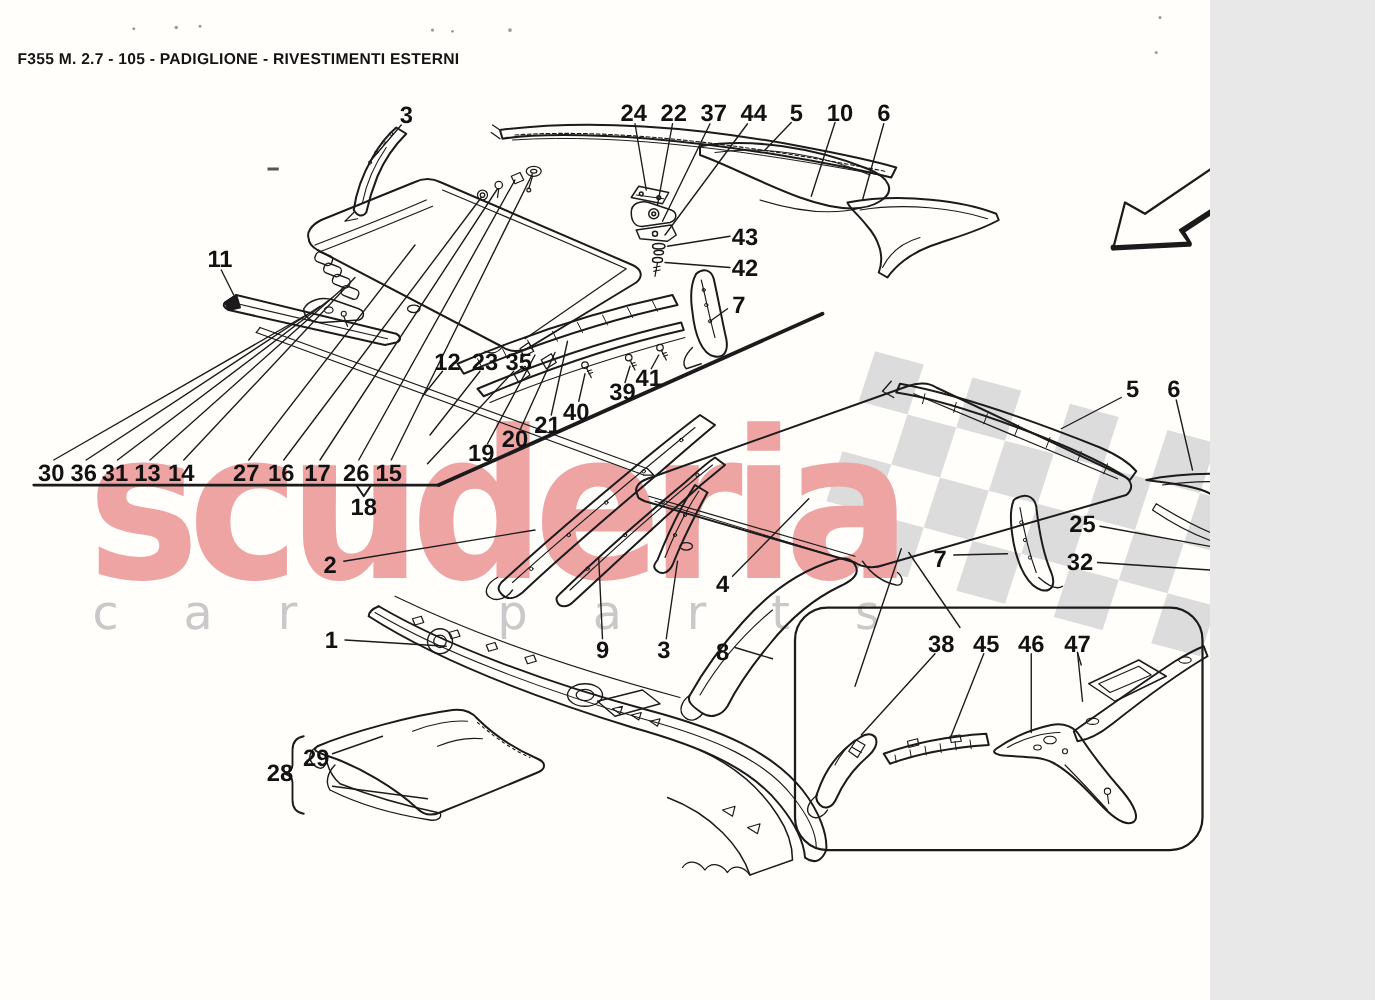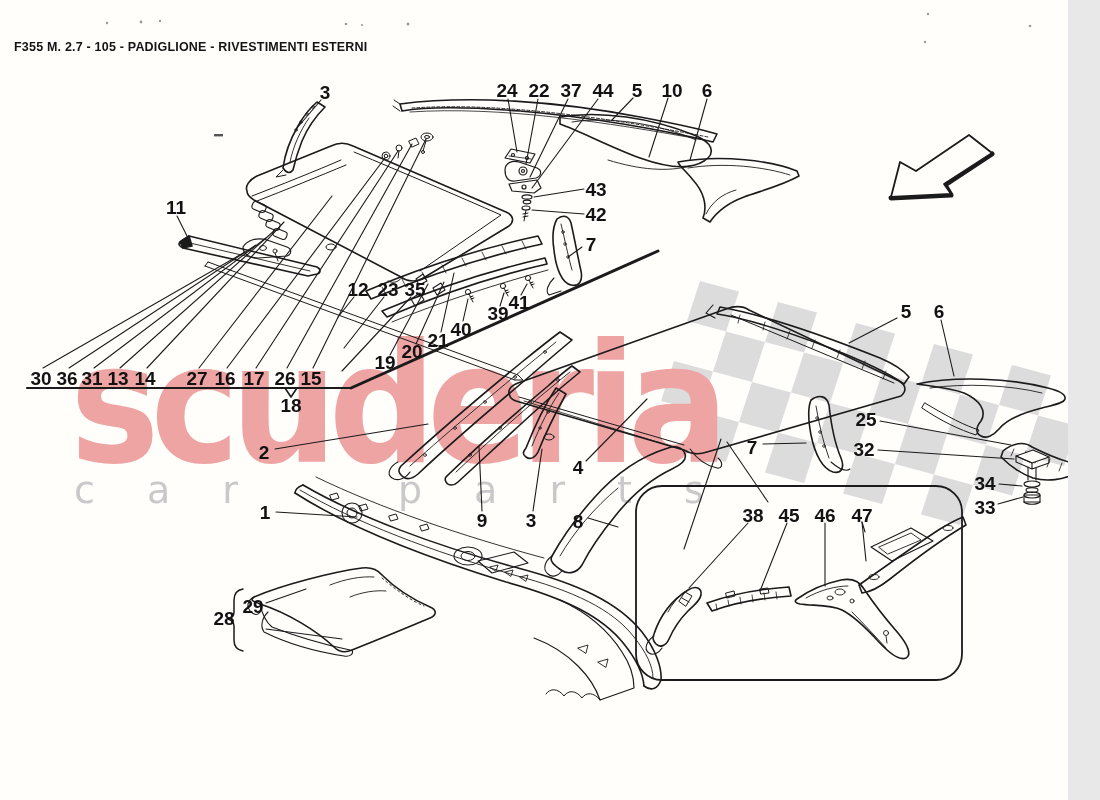--- a/index.html
+++ b/index.html
@@ -1,16 +1,16 @@
 <!DOCTYPE html>
 <html><head>
 <meta charset="utf-8">
 <style>
   html,body{margin:0;padding:0;background:#e8e8e8;}
-  .page{position:relative;width:1068px;height:800px;background:#fffefb;overflow:hidden;
+  .page{position:relative;width:968px;height:800px;background:#fffefb;overflow:hidden;
         font-family:"Liberation Sans",sans-serif;}
   .title{position:absolute;left:14px;top:40px;font:bold 12.5px "Liberation Sans",sans-serif;
          color:#141414;letter-spacing:.2px;white-space:nowrap;}
   svg{position:absolute;left:0;top:0;}
   .callout{font:bold 19px "Liberation Sans",sans-serif;fill:#121212;}
   .wm-red{font:bold 165px "DejaVu Sans",sans-serif;letter-spacing:-10px;}
   .wm-gray{font:38px "DejaVu Sans",sans-serif;letter-spacing:52px;}
   .ink{stroke:#1b1b1b;fill:none;stroke-linecap:round;stroke-linejoin:round;}
 </style>
 </head>

